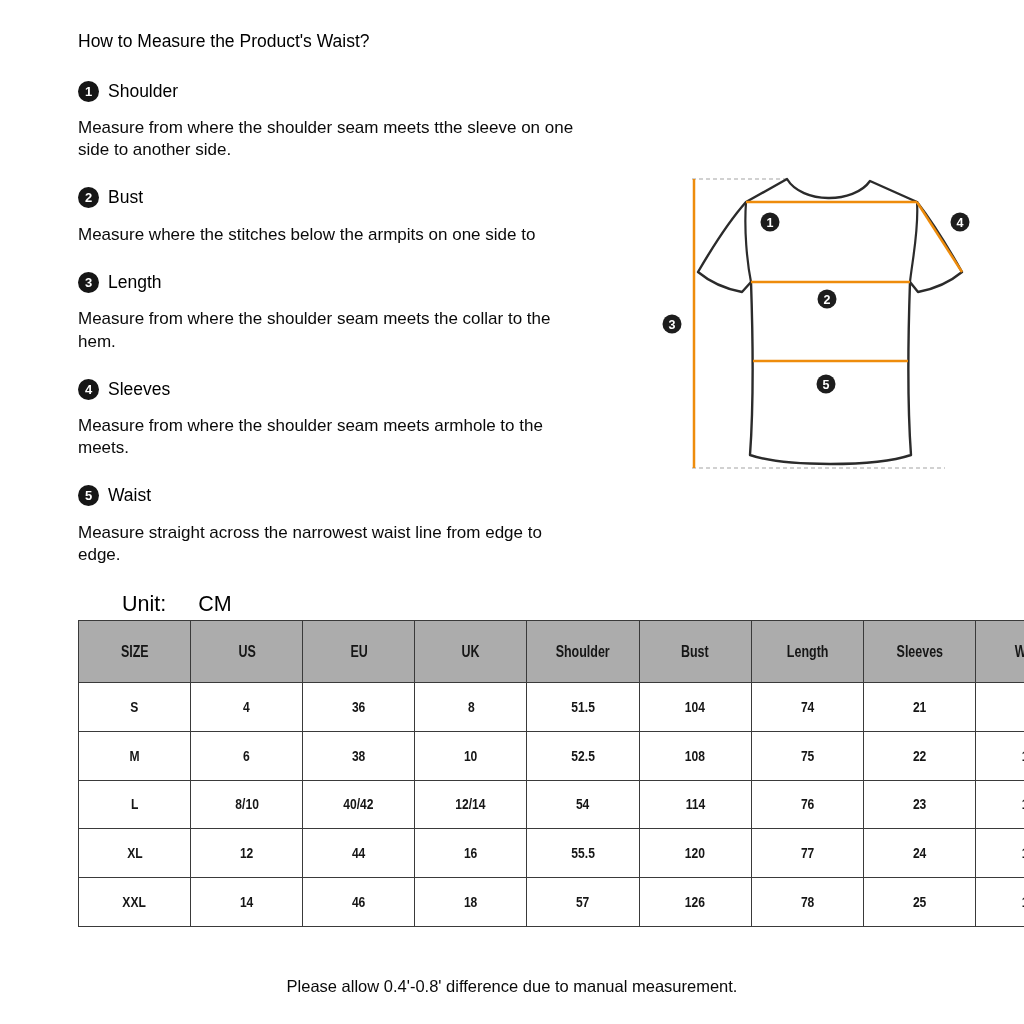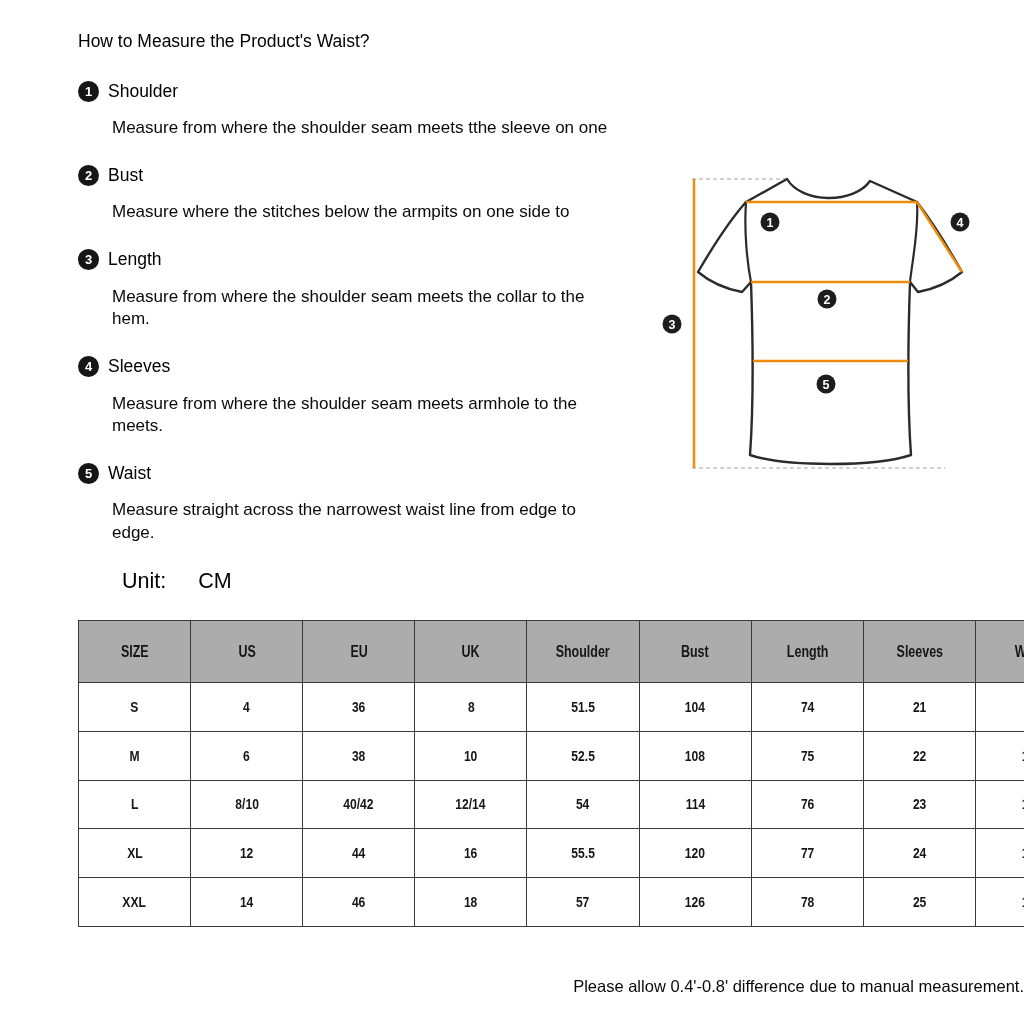--- a/index.html
+++ b/index.html
@@ -17,21 +17,21 @@
   .content{position:absolute;left:78px;top:31px;width:548px;}
   .title{font-size:17.5px;line-height:20px;margin:0 0 29px 0;color:#000;}
   .item-head{display:flex;align-items:center;gap:9px;height:22px;margin:0 0 15px 0;}
   .badge{
     width:21px;height:21px;border-radius:50%;background:#161616;color:#fff;
     display:inline-flex;align-items:center;justify-content:center;
     font-size:13px;font-weight:bold;flex:0 0 21px;
   }
   .item-label{font-size:17.5px;color:#000;}
   .item-desc{font-size:17px;line-height:22.4px;margin:0 0 25px 0;color:#0a0a0a;}
-  .item-desc div{white-space:nowrap;margin-left:34px;}
+  .item-desc div{white-space:nowrap;}
   .unit{margin-top:13px;font-size:21.5px;color:#000;margin-left:44px;}
   .unit-val{margin-left:32px;}
   .diagram{position:absolute;left:640px;top:150px;width:384px;height:340px;}
   .shirt{fill:#ffffff;stroke:#2b2b2b;stroke-width:2.4;stroke-linejoin:round;stroke-linecap:round;fill:none;}
   .seam{fill:none;stroke:#2b2b2b;stroke-width:2.2;}
   .mline{stroke:var(--accent);stroke-width:2.5;fill:none;}
   .dash{stroke:#c2c2c2;stroke-width:1.5;stroke-dasharray:4 3;fill:none;}
   .marker-circle{fill:#1d1d1d;}
   .marker-num{fill:#ffffff;font-size:12.5px;font-weight:bold;text-anchor:middle;font-family:"Liberation Sans",sans-serif;}
   table.size{
@@ -39,37 +39,38 @@
     border-collapse:collapse;table-layout:fixed;
   }
   table.size th,table.size td{
     border:1px solid var(--border);text-align:center;vertical-align:middle;
     padding:0;color:#161616;
   }
   table.size th{height:62px;background:var(--header-bg);font-size:16px;font-weight:600;}
   table.size td{height:48.8px;background:#fff;font-size:15.5px;font-weight:600;}
   .cond{display:inline-block;transform:scaleX(0.78);white-space:nowrap;}
   .footnote{
-    position:absolute;left:0;top:977px;width:1024px;text-align:right;
+    position:absolute;left:0;top:977px;width:1024px;text-align:center;
     font-size:16.5px;color:#0a0a0a;
   }
 </style>
 </head>
 <body>
 
 <div class="content">
   <div class="title">How to Measure the Product's Waist?</div>
 
   <div class="item">
     <div class="item-head">
       <span class="badge">1</span>
       <span class="item-label">Shoulder</span>
     </div>
     <div class="item-desc">
       <div>Measure from where the shoulder seam meets tthe sleeve on one</div>
+      <div>side to another side.</div>
     </div>
   </div>
 
   <div class="item">
     <div class="item-head">
       <span class="badge">2</span>
       <span class="item-label">Bust</span>
     </div>
     <div class="item-desc">
       <div>Measure where the stitches below the armpits on one side to</div>

